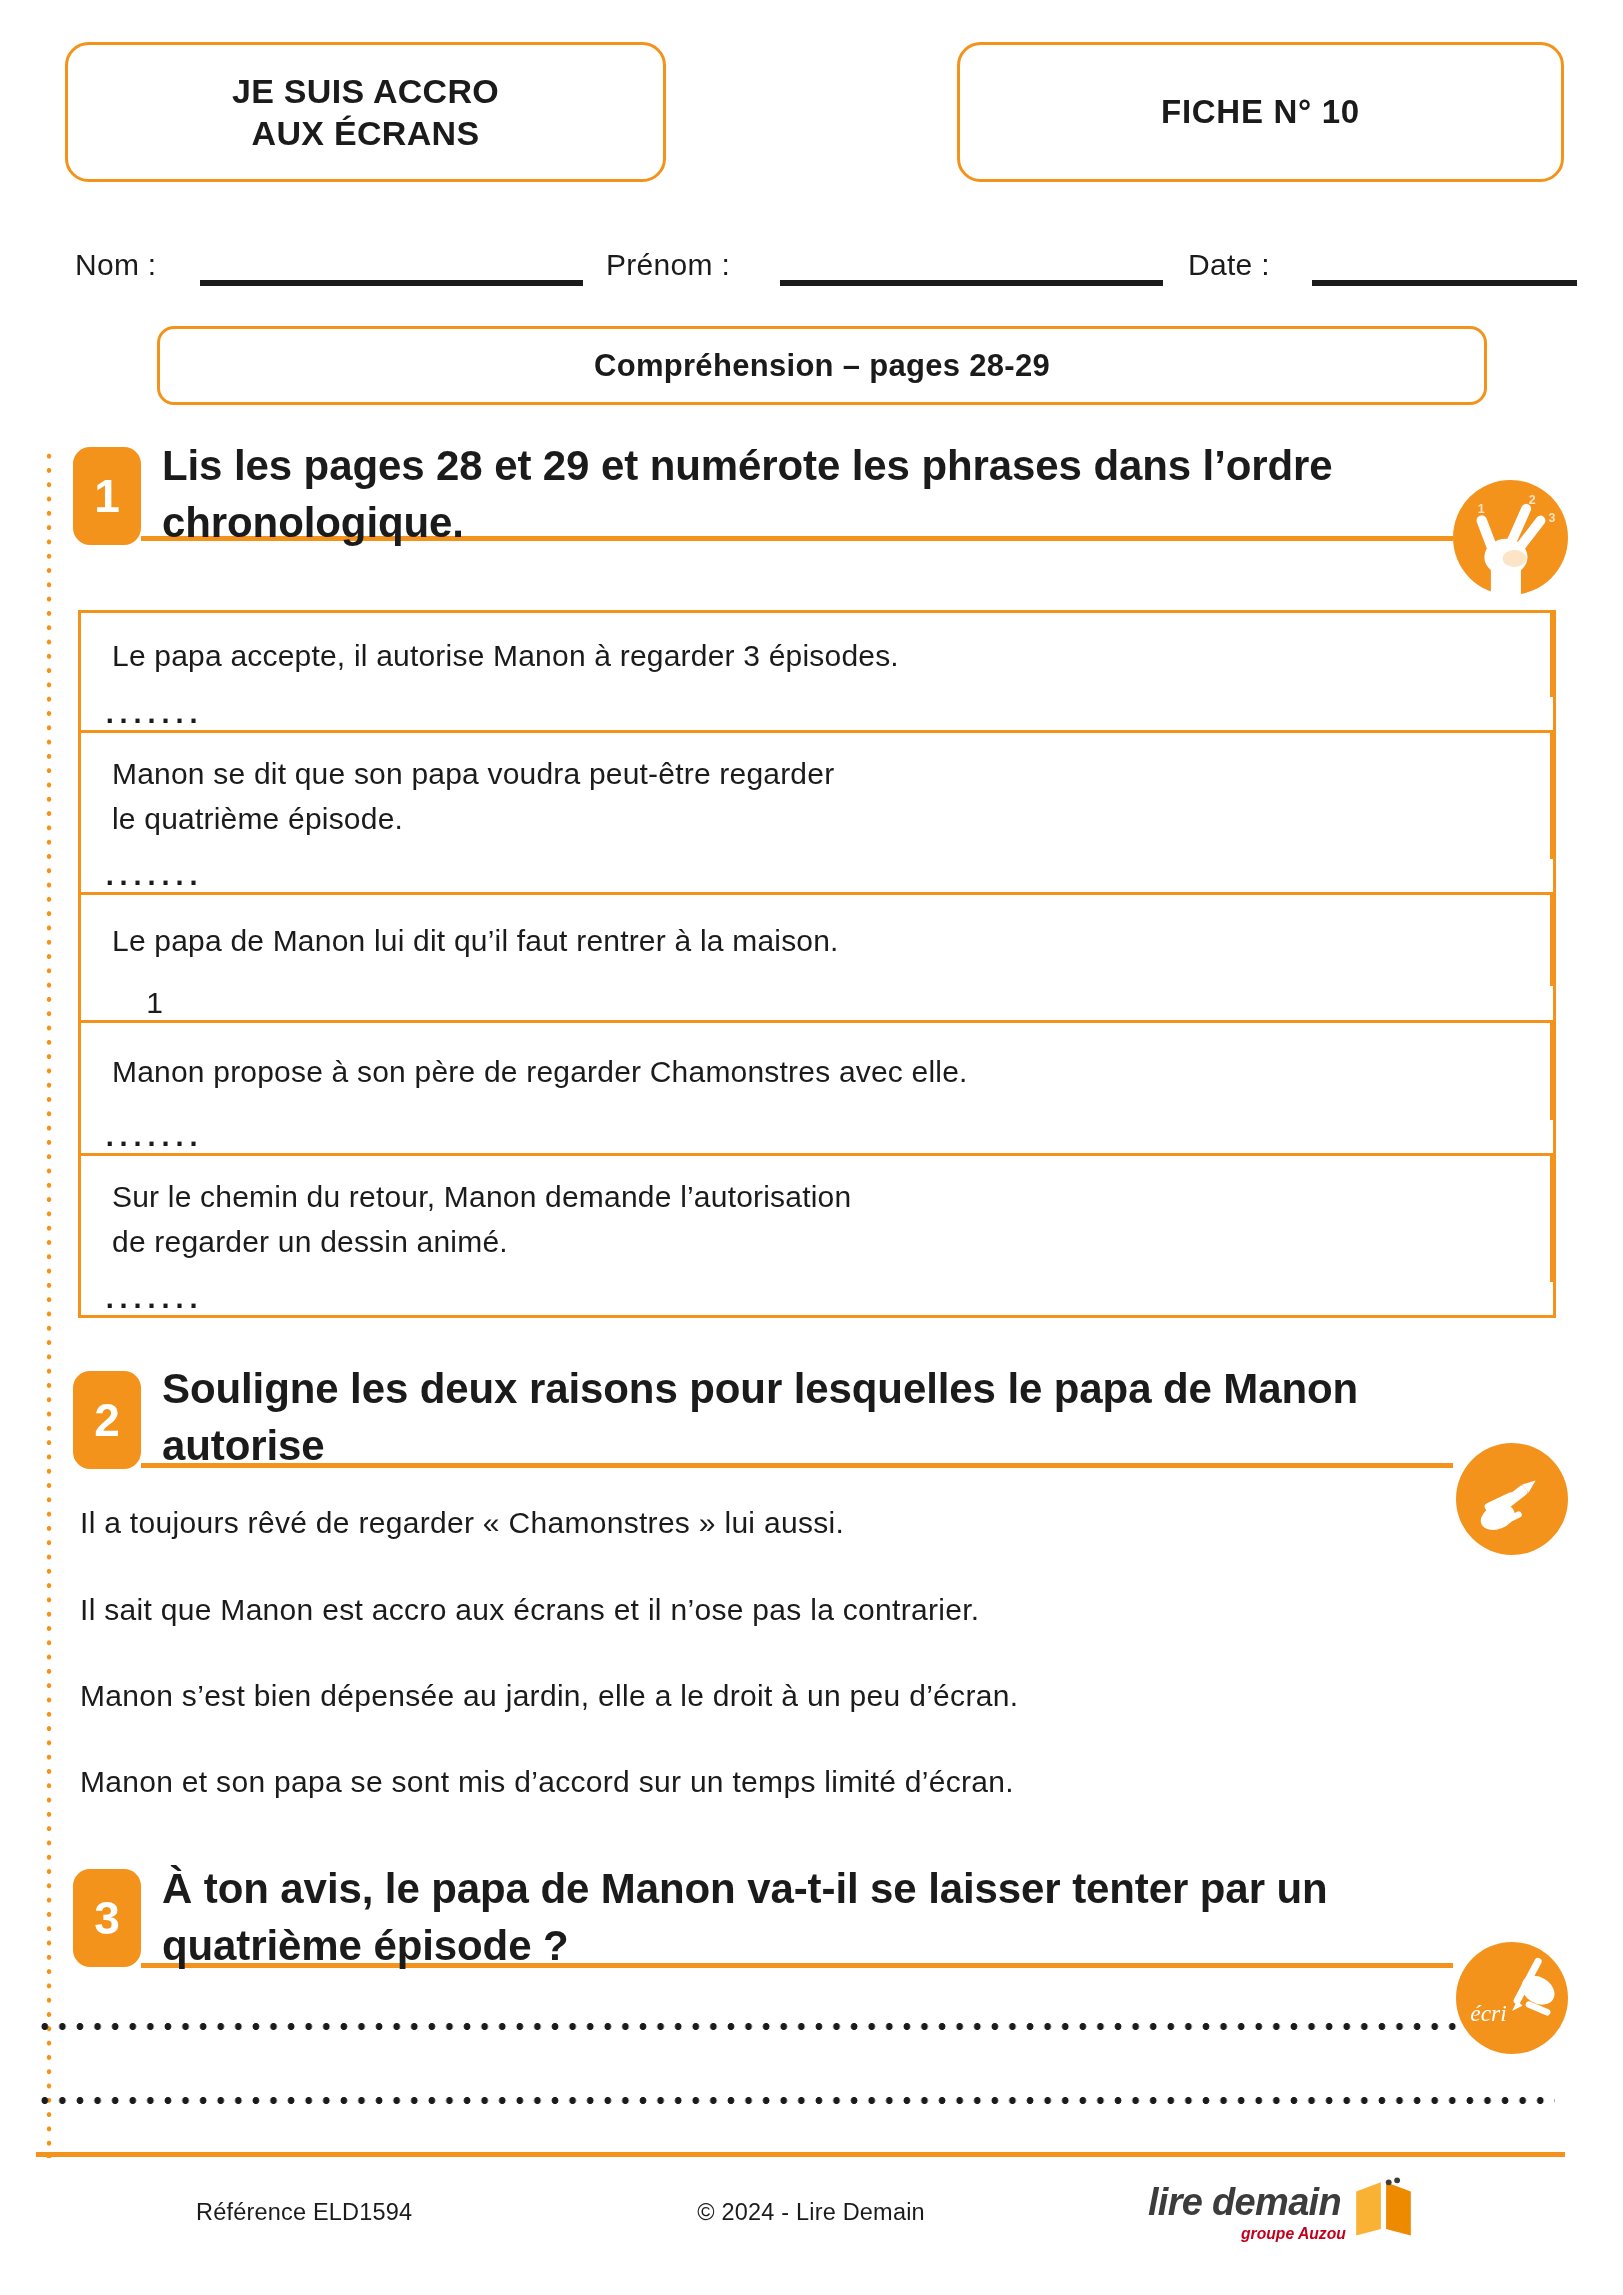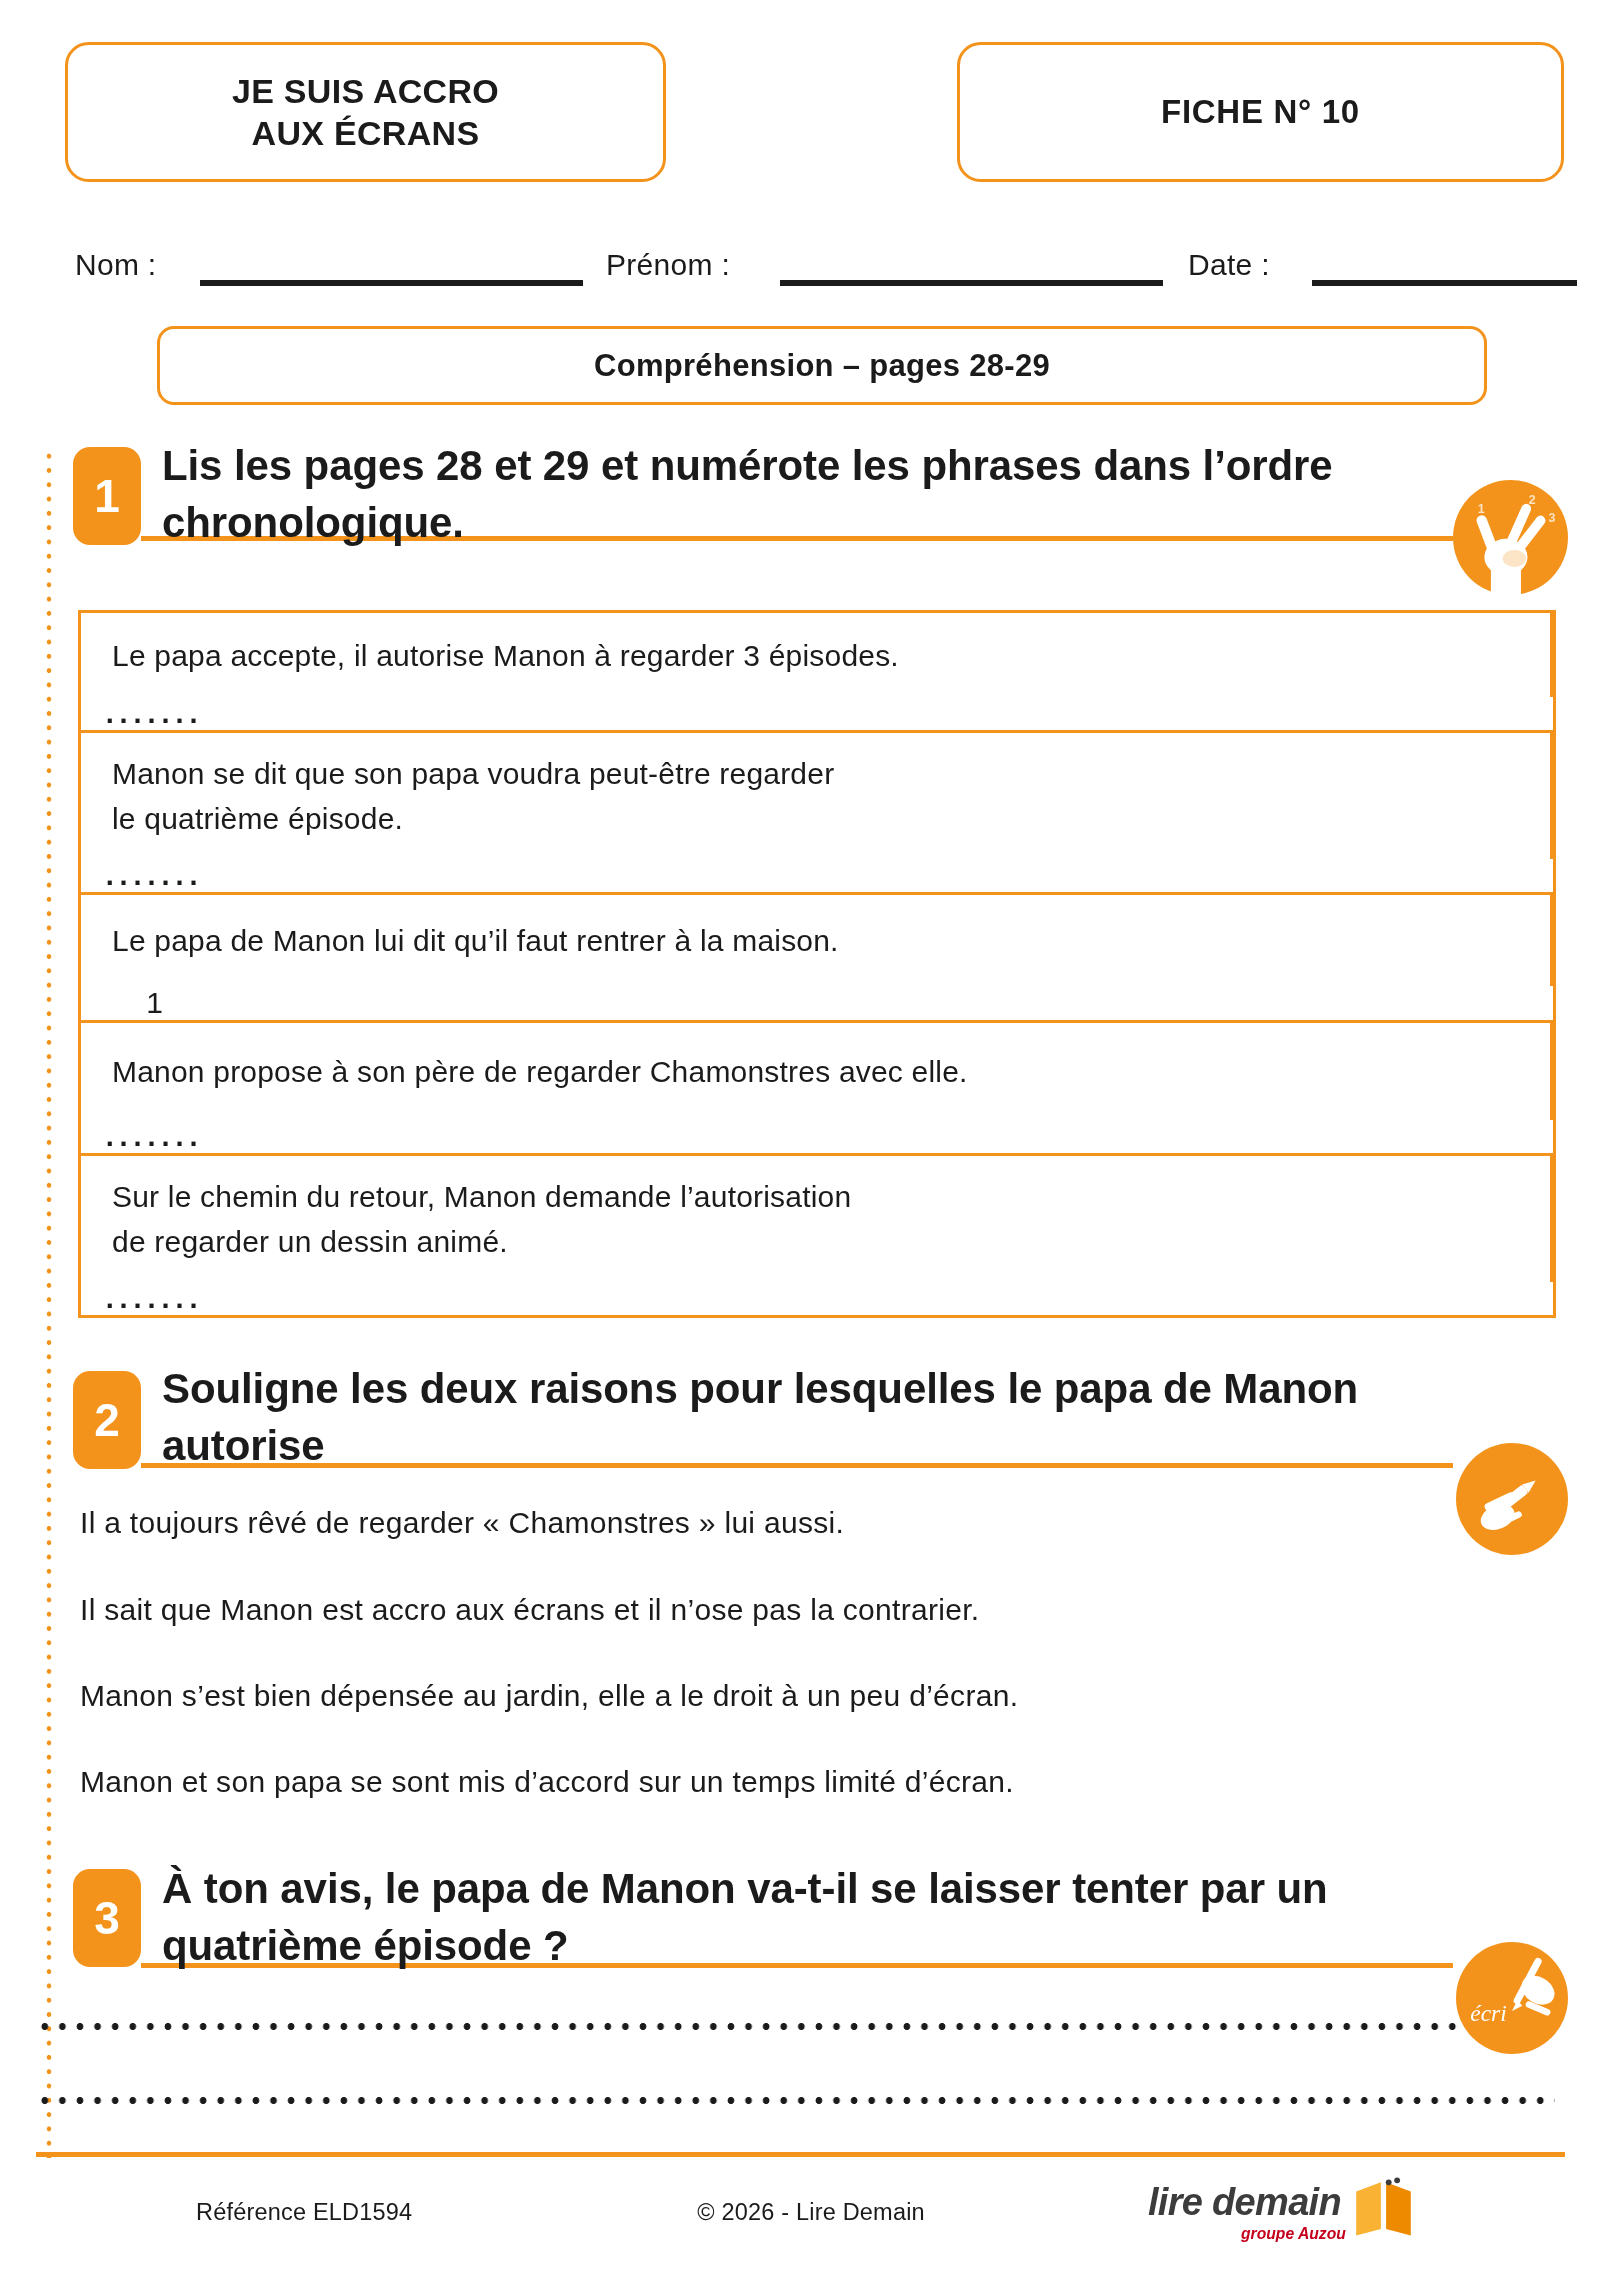--- a/index.html
+++ b/index.html
@@ -208,21 +208,21 @@
       <text x="22" y="122" font-size="36" font-style="italic" fill="#ffffff" font-family="Liberation Serif, serif">écri</text>
     </svg>
   </div>
 
   <div class="dotline" style="top:2022px;"></div>
   <div class="dotline" style="top:2096px;"></div>
 
   <div class="bottom-rule"></div>
 
   <span class="foot-text" style="left:196px;">Référence ELD1594</span>
-  <span class="foot-text" style="left:811px;transform:translateX(-50%);">© 2026 - Lire Demain</span>
+  <span class="foot-text" style="left:811px;transform:translateX(-50%);">© 2024 - Lire Demain</span>
 
   <div class="logo">
     <span class="logo-text">lire demain</span>
     <span class="logo-sub">groupe Auzou</span>
     <span class="book-icon">
       <svg width="65" height="60" viewBox="0 0 100 92">
         <polygon points="8,22 46,8 46,80 8,90" fill="#F9B233"></polygon>
         <polygon points="92,22 54,8 54,80 92,90" fill="#ED8A00"></polygon>
         <circle cx="58" cy="8" r="4.5" fill="#3c3c3c"></circle>
         <circle cx="71" cy="5" r="4.5" fill="#3c3c3c"></circle>

